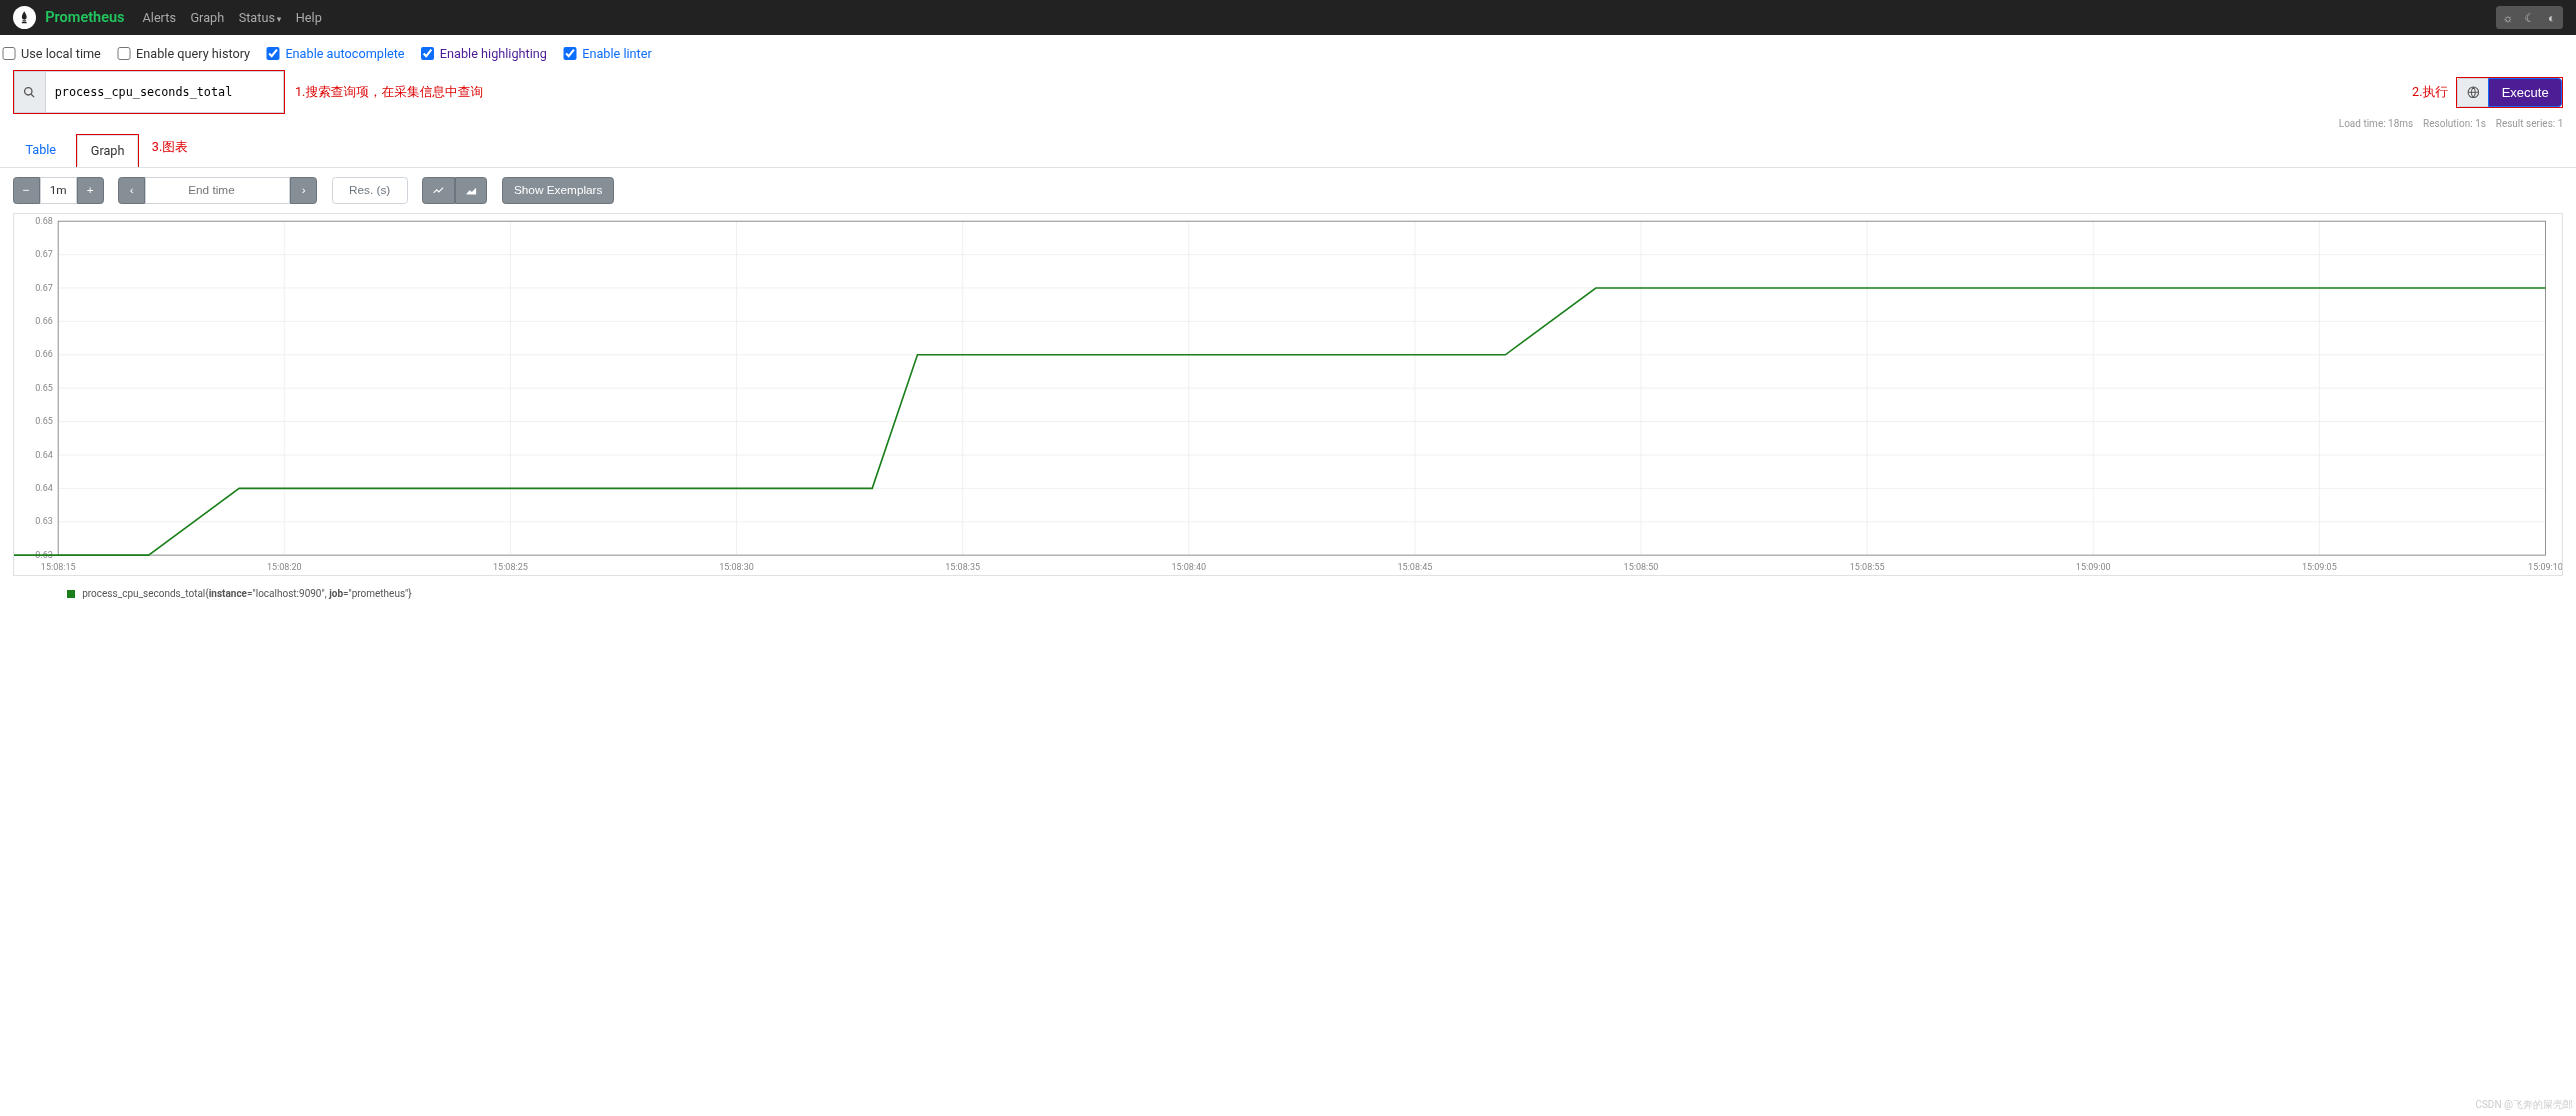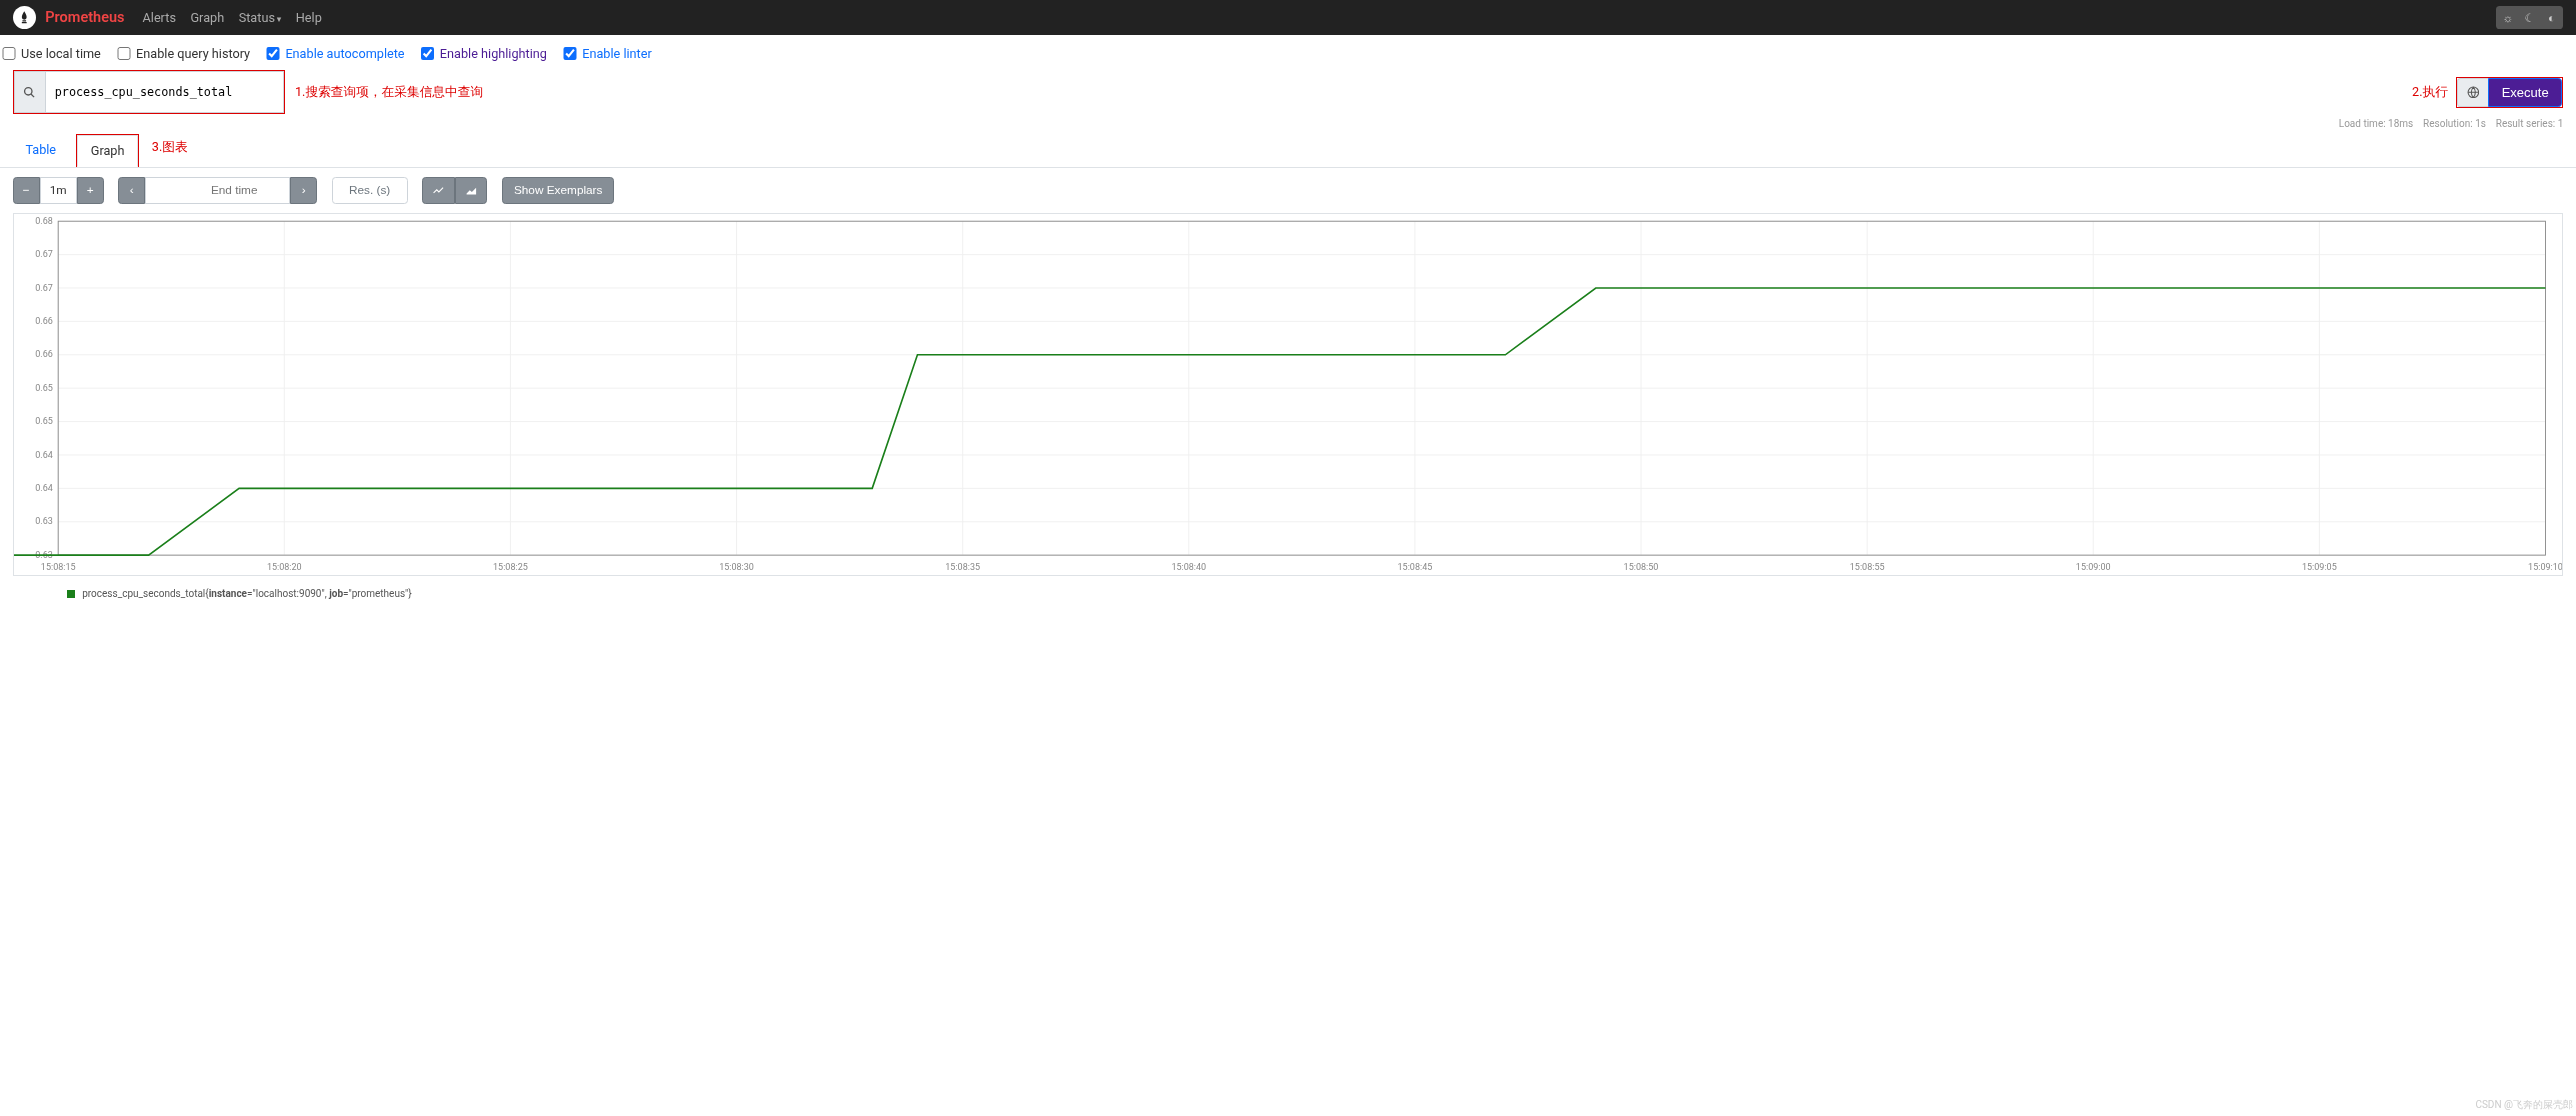--- a/index.html
+++ b/index.html
@@ -1,20 +1,20 @@
 <!DOCTYPE html>
 <html style="font-size:14.5px"><head>
 <meta charset="utf-8">
 <style>
 * { box-sizing: border-box; margin: 0; padding: 0; }
 body { font-family: -apple-system, BlinkMacSystemFont, "Segoe UI", Roboto, sans-serif; font-size: 12.7px; color: #212529; background: #fff; }
 .navbar { background: #222; color: #fff; display: flex; align-items: center; padding: 5.4px 12.7px; height: 35px; }
 .navbar .logo { width: 23.6px; height: 23.6px; background: #fff; border-radius: 50%; display: flex; align-items: center; justify-content: center; margin-right: 9px; }
 .navbar .logo svg { width: 14.5px; height: 14.5px; }
-.navbar .brand { font-weight: 600; font-size: 14.5px; color: #ef4444; margin-right: 18px; text-align: center; }
+.navbar .brand { font-weight: 600; font-size: 14.5px; color: #22c55e; margin-right: 18px; text-align: center; }
 .navbar .nav-link { color: #aaa; margin-right: 14.5px; font-size: 12.7px; cursor: pointer; text-decoration: none; }
 .navbar .caret { font-size: 9px; margin-left: 1.8px; }
 .navbar .spacer { flex: 1; }
 .navbar .theme-toggle { display: flex; background: #555; border-radius: 3.6px; padding: 1.8px; gap: 1.8px; }
 .navbar .theme-toggle .tbtn { width: 20px; height: 20px; display: flex; align-items: center; justify-content: center; color: #ccc; border-radius: 2.7px; cursor: pointer; font-size: 11.8px; }
 
 .options-bar { display: flex; align-items: flex-end; padding: 11px 2px 9px; gap: 16.3px; }
 .opt { display: flex; align-items: center; gap: 5.4px; font-size: 12.7px; color: #333; }
 .opt input[type=checkbox] { width: 13.6px; height: 13.6px; cursor: pointer; }
 .opt.checked span { color: #0d6efd; }
@@ -39,21 +39,21 @@
 .tab.active { border: 0.9px solid #dee2e6; border-bottom: 0.9px solid #fff; margin-bottom: -0.9px; color: #333; }
 .graph-tab-box { border: 1.8px solid #d00; }
 .annot3 { color: #d00; font-size: 12.7px; margin-left: 5.4px; padding-bottom: 5.4px; }
 
 .controls-row { display: flex; align-items: center; padding: 9px 12.7px; gap: 14.5px; }
 .btn-group { display: flex; }
 .btn-group .cbtn { background: #868e96; color: #fff; border: 0.9px solid #6c757d; padding: 4.5px 9px; font-size: 11.8px; cursor: pointer; display: flex; align-items: center; justify-content: center; min-width: 27px; height: 27px; }
 .btn-group .cbtn:first-child { border-radius: 3.6px 0 0 3.6px; }
 .btn-group .cbtn:last-child { border-radius: 0 3.6px 3.6px 0; }
 .btn-group .cbtn.mid { background: #fff; color: #333; border-color: #ced4da; }
-.btn-group input.cbtn.mid { text-align: center; width: 145px; outline: none; padding-left: 42px; }
+.btn-group input.cbtn.mid { text-align: left; width: 145px; outline: none; padding-left: 42px; }
 .res-btn { background: #fff; border: 0.9px solid #ced4da; border-radius: 3.6px; padding: 4.5px 16.3px; font-size: 11.8px; cursor: pointer; height: 27px; color: #6c757d; }
 .exemplars-btn { background: #868e96; color: #fff; border: 0.9px solid #6c757d; border-radius: 3.6px; padding: 4.5px 11px; font-size: 11.8px; cursor: pointer; height: 27px; }
 
 .chart-wrap { padding: 0 12.7px; }
 .chart-area { border: 0.9px solid #dee2e6; position: relative; height: 363px; }
 #chart-svg { width: 100%; height: 100%; display: block; }
 .legend { padding: 12.7px 12.7px 9px 54px; font-size: 10px; color: #555; display: flex; align-items: center; gap: 7.3px; }
 .legend .swatch { width: 8.2px; height: 8.2px; background: #1a7f1a; display: inline-block; }
 .legend b { font-weight: 700; }
 .watermark { position: fixed; bottom: 3.6px; right: 3px; font-size: 10px; color: #ccc; }

